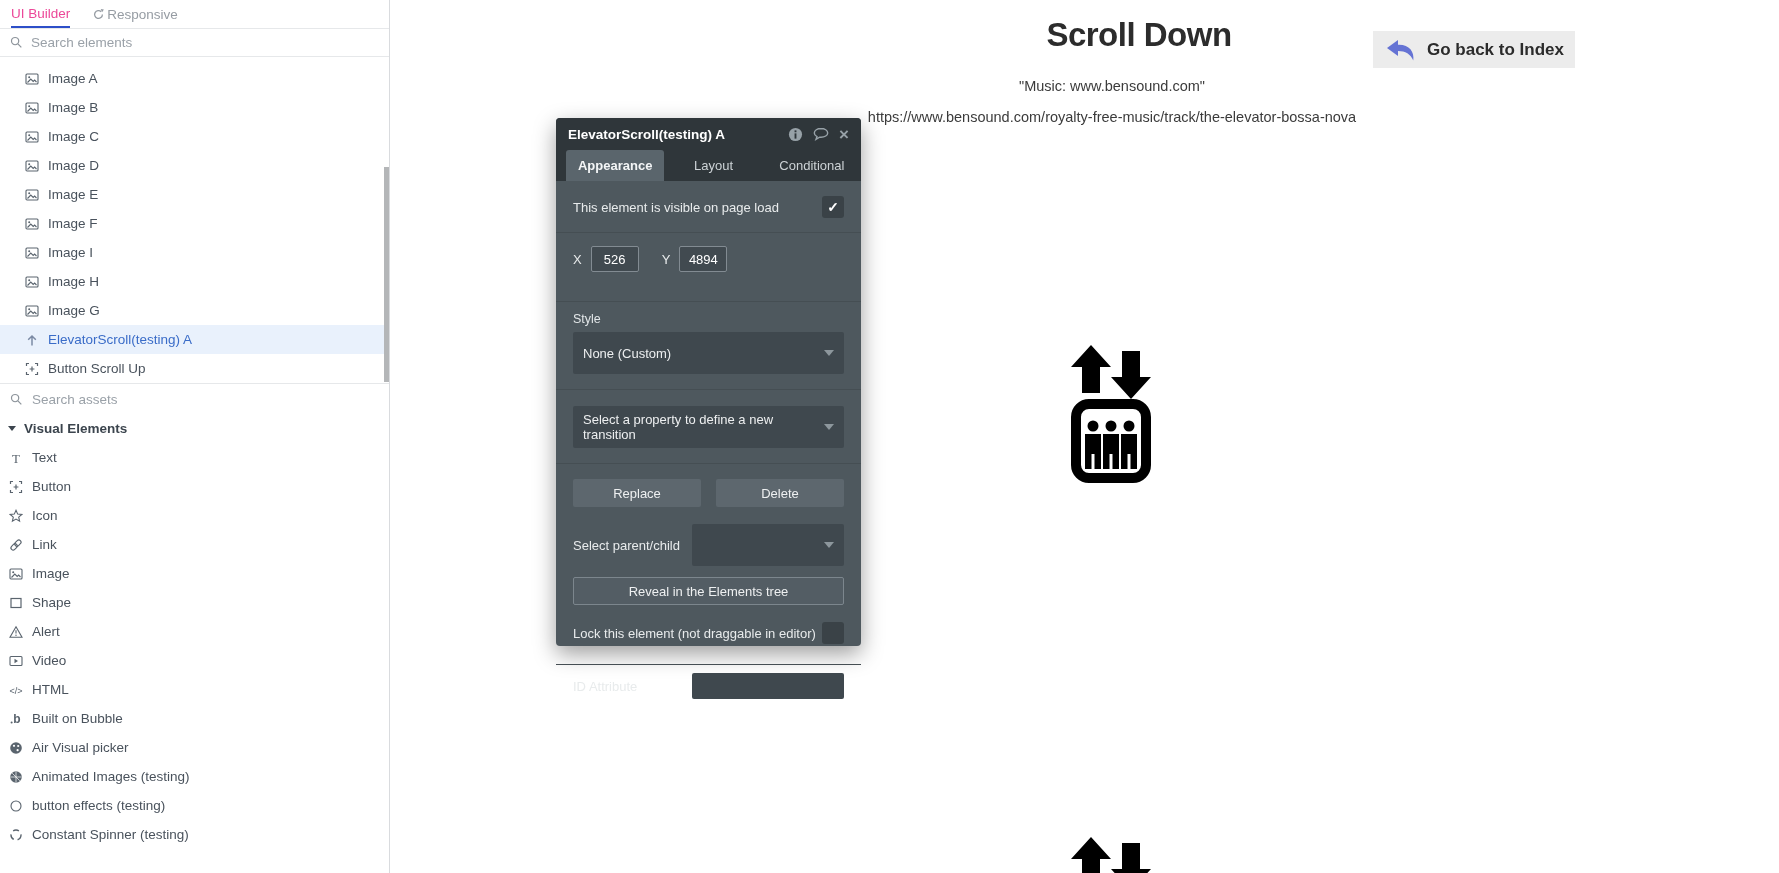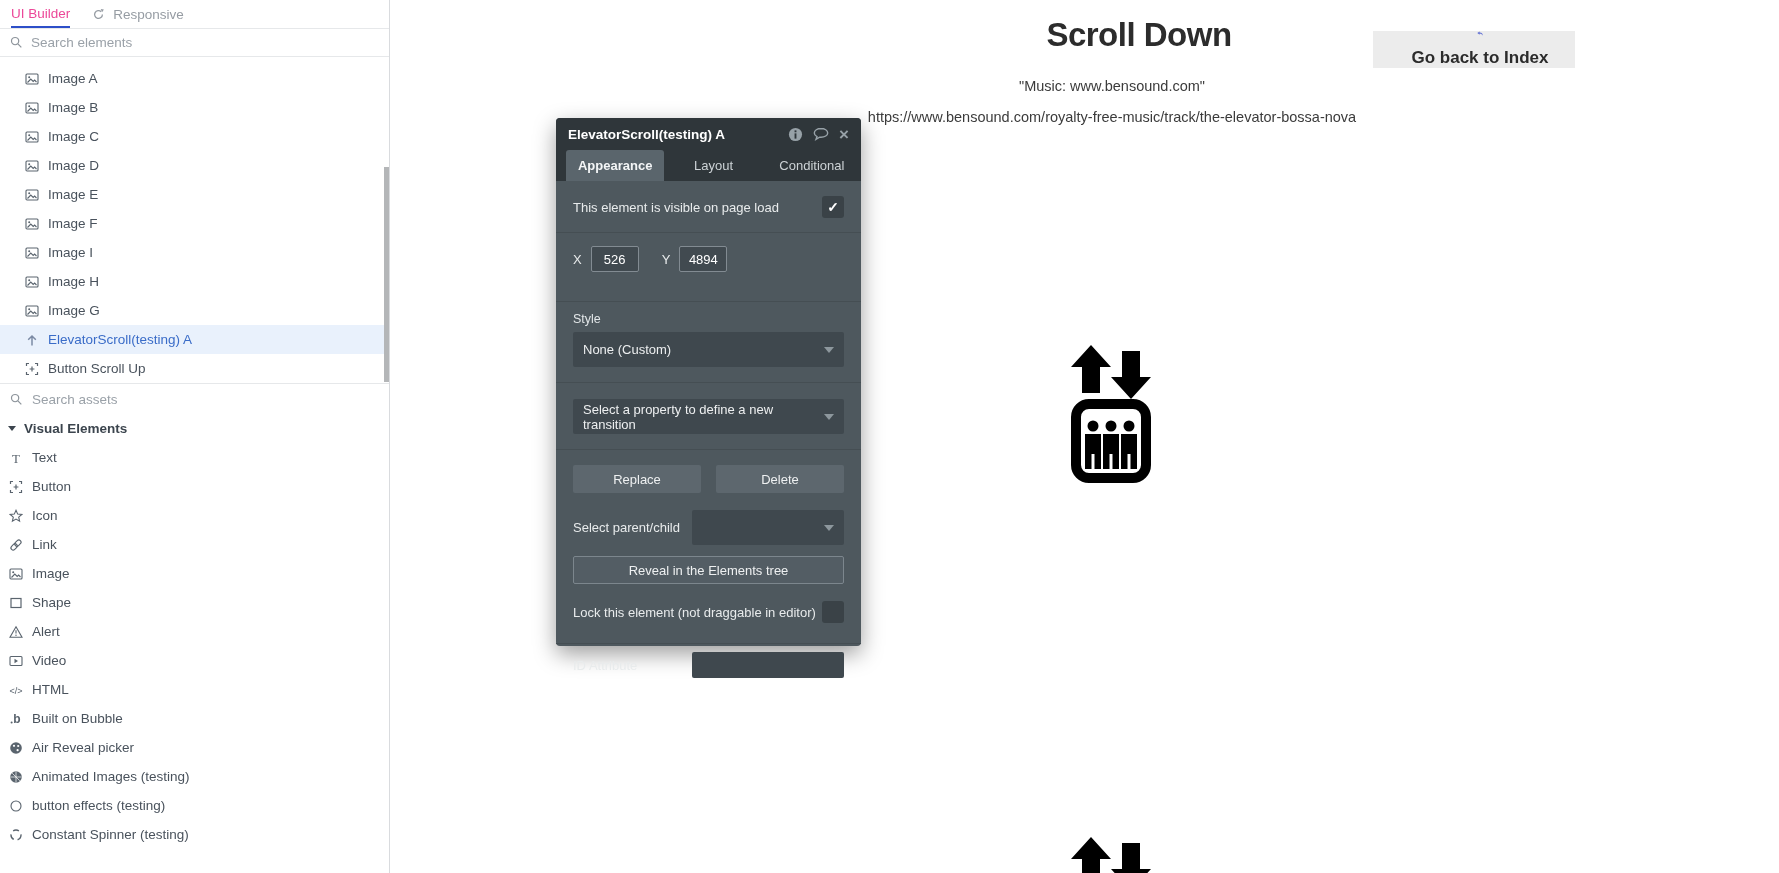--- a/index.html
+++ b/index.html
@@ -7,21 +7,21 @@
   body {
     position:relative; overflow:hidden; background:#fff;
     font-family:"Liberation Sans", sans-serif; -webkit-font-smoothing:antialiased;
   }
   svg.i { display:block; }
 
   
   .sidebar { position:absolute; left:0; top:0; width:390px; height:873px; background:#fff; border-right:1px solid #d9dbde; z-index:2; }
   .sb-tabs { height:29px; border-bottom:1px solid #e6e8ea; display:flex; align-items:stretch; padding-left:11px; gap:22px; }
   .tab-uib { display:flex; align-items:center; color:#ec4899; font-weight:normal; font-size:13.5px; border-bottom:2px solid #2d4fc8; cursor:pointer;text-align:center; }
-  .tab-resp { display:flex; align-items:center; gap:8px; color:#969ca3; font-size:13.5px; cursor:pointer; }
+  .tab-resp { display:flex; align-items:center; gap:2px; color:#969ca3; font-size:13.5px; cursor:pointer; }
   .sb-search { height:28px; border-bottom:1px solid #e6e8ea; display:flex; align-items:center; padding-left:10px; gap:8px; color:#8d949b; }
   .sb-search input { border:none; outline:none; font-size:13.5px; color:#49525c; width:300px; font-family:inherit; background:transparent; }
   .sb-search input::placeholder { color:#9aa1a8; }
   .tree { padding-top:7px; }
   .trow { height:29px; display:flex; align-items:center; padding-left:25px; gap:9px; font-size:13.5px; color:#49525c; cursor:pointer; }
   .trow .ticon { width:14px; height:14px; color:#5a646e; flex:none; }
   .trow.selected { background:#e9f1fc; color:#3a6cc8; }
   .trow.selected .ticon { color:#7b8aa4; }
   .sb-div { border-top:1px solid #e6e8ea; }
   .sb-search2 { height:30px; display:flex; align-items:center; padding-left:10px; gap:9px; color:#8d949b; }
@@ -31,21 +31,21 @@
   .tri-down { width:0; height:0; border-left:4.5px solid transparent; border-right:4.5px solid transparent; border-top:5.5px solid #3c454e; }
   .prow { height:29px; display:flex; align-items:center; padding-left:8px; gap:9px; font-size:13.5px; color:#49525c; cursor:pointer; }
   .prow .picon { width:15px; height:14px; color:#5a646e; flex:none; display:flex; align-items:center; justify-content:center; }
   .sb-thumb { position:absolute; left:384px; top:167px; width:5px; height:215px; background:#b4b6b8; }
 
   
   .canvas { position:absolute; left:391px; top:0; right:0; bottom:0; background:#fff; overflow:hidden; z-index:1; }
   .cv-title { position:absolute; left:748px; top:16px; transform:translateX(-50%); font-size:33px; font-weight:bold; color:#2c2c2c; letter-spacing:-0.5px; white-space:nowrap; }
   .cv-credit { position:absolute; left:721px; top:78px; transform:translateX(-50%); font-size:14.5px; color:#3b3b3b; white-space:nowrap; }
   .cv-url { position:absolute; left:721px; top:109px; transform:translateX(-50%); font-size:14.5px; color:#3b3b3b; white-space:nowrap; }
-  .cv-back { position:absolute; left:982px; top:31px; width:202px; height:37px; background:#ececec; display:flex; align-items:center; gap:12px; padding-left:12px; cursor:pointer;flex-direction:column; }
+  .cv-back { position:absolute; left:982px; top:31px; width:202px; height:37px; background:#ececec; display:flex; align-items:center; gap:12px; padding-left:12px; cursor:pointer; }
   .cv-back span { font-size:17px; font-weight:bold; color:#2b2b2b; }
   .elevator { position:absolute; left:676px; width:88px; height:144px; }
   .elevator.first { top:341px; }
   .elevator.second { top:833px; }
 
   
   .panel { position:absolute; left:556px; top:118px; width:305px; height:528px; background:#4e585e; border-radius:4px; box-shadow:0 8px 22px rgba(0,0,0,.38); z-index:5; color:#e8ebec; font-size:13px; }
   .p-head { height:32px; background:#2f363a; border-radius:4px 4px 0 0; display:flex; align-items:center; padding:0 12px; }
   .p-title { flex:1; font-size:13.5px; font-weight:bold; color:#fff; }
   .p-hicons { display:flex; align-items:center; gap:10px; color:#97a1a7; }
@@ -53,21 +53,21 @@
   .p-close { font-size:17px; font-weight:bold; color:#97a1a7; line-height:1; cursor:pointer; }
   .p-tabs { height:31px; background:#2f363a; display:flex; padding-left:10px; }
   .p-tab { width:112px; display:flex; align-items:center; justify-content:center; color:#ccd2d5; cursor:pointer; }
   .p-tab.active { background:#5a656c; border-radius:3px 3px 0 0; color:#f4f6f7; font-weight:bold; }
   .p-body { padding:0 17px; }
   .p-hr { border-top:1px solid #454e53; margin:0 -17px; }
   .row-flex { display:flex; align-items:center; }
   .row-between { display:flex; align-items:center; justify-content:space-between; }
   .chk { width:22px; height:22px; background:#3a4247; border-radius:3px; display:flex; align-items:center; justify-content:center; color:#fff; font-size:14px; font-weight:bold; cursor:pointer; }
   .xy-input { width:48px; height:26px; background:#414a50; border:1px solid #828b92; border-radius:2px; color:#fff; text-align:center; font-size:13px; font-family:inherit; outline:none; }
-  .dd { height:35px; background:#3f484e; border-radius:2px; display:flex; align-items:center; padding:0 10px; color:#edeff0; cursor:pointer; }
+  .dd { height:42px; background:#3f484e; border-radius:2px; display:flex; align-items:center; padding:0 10px; color:#edeff0; cursor:pointer; }
   .dd .caret { margin-left:auto; width:0; height:0; border-left:5px solid transparent; border-right:5px solid transparent; border-top:6px solid #8d979d; }
   .p-btn { height:28px; background:#5d676e; border:none; border-radius:2px; color:#eef0f1; font-size:13px; font-family:inherit; cursor:pointer; }
   .p-btn.outline { background:#535d64; border:1px solid #7c868d; }
   .small-dd { width:152px; }
   .id-input { width:152px; height:26px; background:#3f484e; border:none; border-radius:2px; color:#edeff0; font-family:inherit; font-size:13px; padding:0 8px; outline:none; }
   .p-label-sm { font-size:12.5px; color:#e2e6e8; }
 </style>
 </head>
 <body>
 
@@ -376,21 +376,21 @@
           </svg>
         </span>
         <span>Built on Bubble</span>
       </div>
     <div class="prow">
         <span class="picon">
           <svg class="i" width="14" height="14">
             <use href="#ic-palette"></use>
           </svg>
         </span>
-        <span>Air Reveal picker</span>
+        <span>Air Visual picker</span>
       </div>
     <div class="prow">
         <span class="picon">
           <svg class="i" width="14" height="14">
             <use href="#ic-animg"></use>
           </svg>
         </span>
         <span>Animated Images (testing)</span>
       </div>
     <div class="prow">

